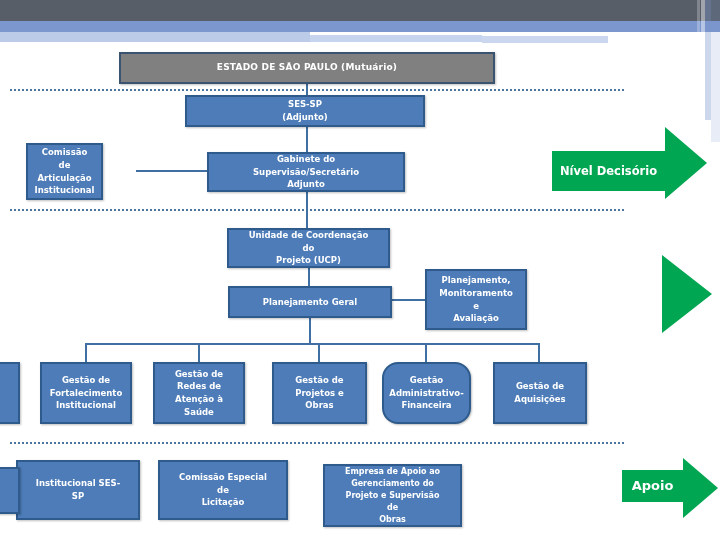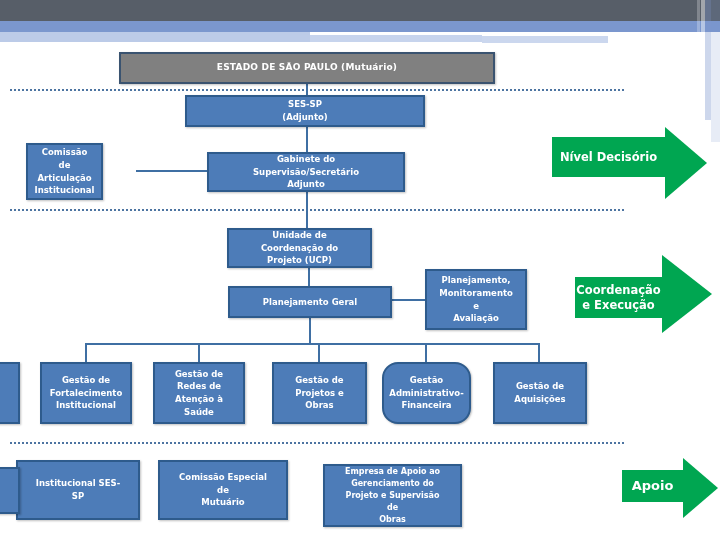--- a/index.html
+++ b/index.html
@@ -74,21 +74,21 @@
   <div class="node" style="left:185px;top:95px;width:240px;height:32px;">SES-SP
 (Adjunto)</div>
 
   <div class="node" style="left:26px;top:143px;width:77px;height:57px;">Comissão de
 Articulação
 Institucional</div>
 
   <div class="node" style="left:207px;top:152px;width:198px;height:40px;">Gabinete do Supervisão/Secretário
 Adjunto</div>
 
-  <div class="node" style="left:227px;top:228px;width:145px;height:40px;">Unidade de Coordenação do
+  <div class="node" style="left:227px;top:228px;width:163px;height:40px;">Unidade de Coordenação do
 Projeto (UCP)</div>
 
   <div class="node" style="left:228px;top:286px;width:164px;height:30px;">Planejamento Geral</div>
 
   <div class="node" style="left:425px;top:269px;width:102px;height:61px;">Planejamento,
 Monitoramento e
 Avaliação</div>
 
   <div class="node" style="left:40px;top:362px;width:92px;height:62px;">Gestão de
 Fortalecimento
@@ -107,34 +107,32 @@
 Administrativo-
 Financeira</div>
 
   <div class="node" style="left:493px;top:362px;width:94px;height:62px;">Gestão de
 Aquisições</div>
 
   <div class="node" style="left:16px;top:460px;width:124px;height:60px;">Institucional SES-
 SP</div>
 
   <div class="node" style="left:158px;top:460px;width:130px;height:60px;">Comissão Especial de
-Mutuário</div>
+Licitação</div>
 
   <div class="node node-sm" style="left:323px;top:464px;width:139px;height:63px;">Empresa de Apoio ao
 Gerenciamento do
 Projeto e Supervisão de
 Obras</div>
 
 
   <div class="node" style="left:-12px;top:362px;width:17px;height:62px;"></div>
   <div class="node" style="left:-12px;top:467px;width:16px;height:47px;"></div>
 
-  <div class="arrow-body" style="left:552px;top:137px;width:113px;height:40px;">Nível Decisório</div>
+  <div class="arrow-body" style="left:552px;top:151px;width:113px;height:40px;">Nível Decisório</div>
   <div class="arrow-head" style="left:665px;top:127px;border-width:36px 0 36px 42px;border-left-color:#00A651;"></div>
 
-  <div class="arrow-body" style="left:575px;top:277px;width:87px;height:41px;">Coordenação
-e Execução</div>
   <div class="arrow-head" style="left:662px;top:255px;border-width:39px 0 39px 50px;border-left-color:#00A651;"></div>
 
   <div class="arrow-body" style="left:622px;top:470px;width:61px;height:32px;font-size:13px;">Apoio</div>
   <div class="arrow-head" style="left:683px;top:458px;border-width:30px 0 30px 35px;border-left-color:#00A651;"></div>
 
 </div>
 
 </body></html>

